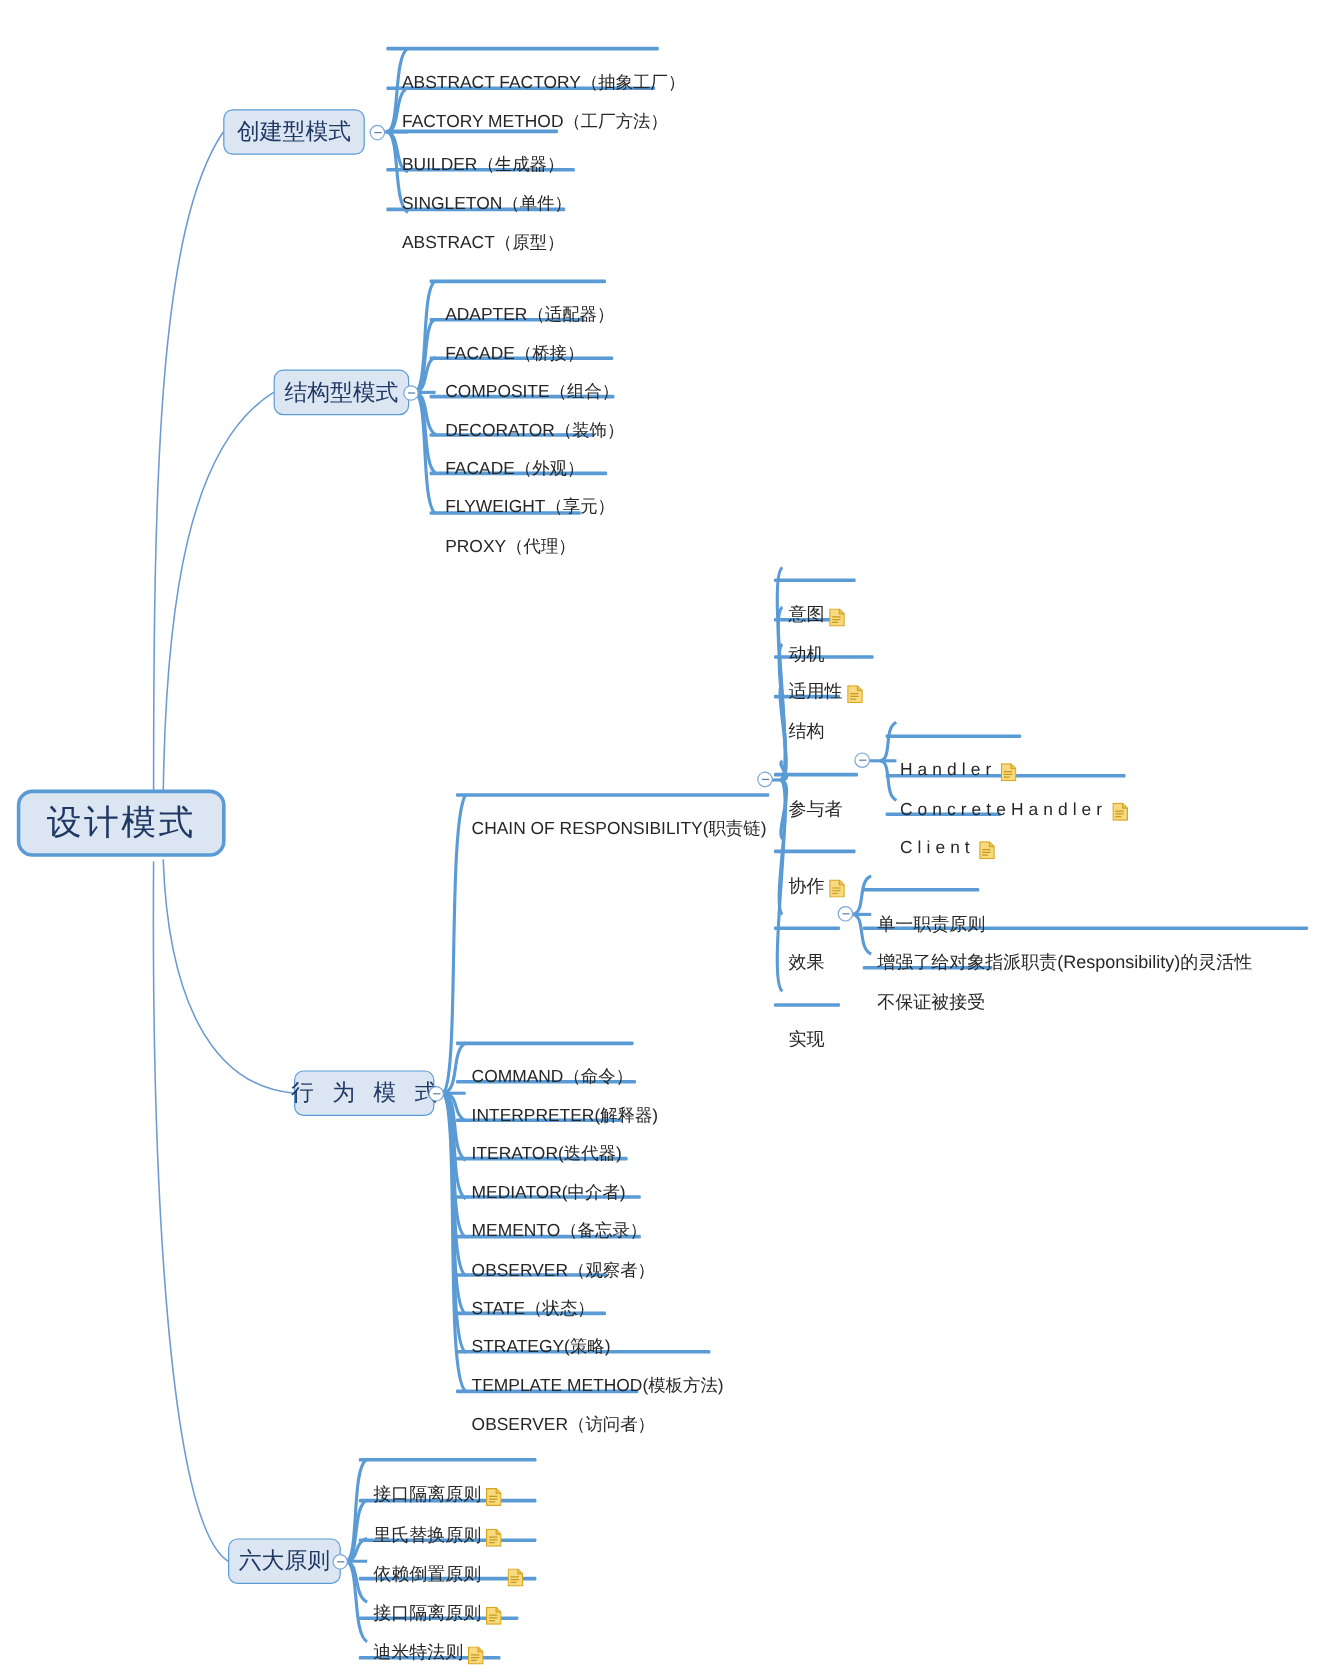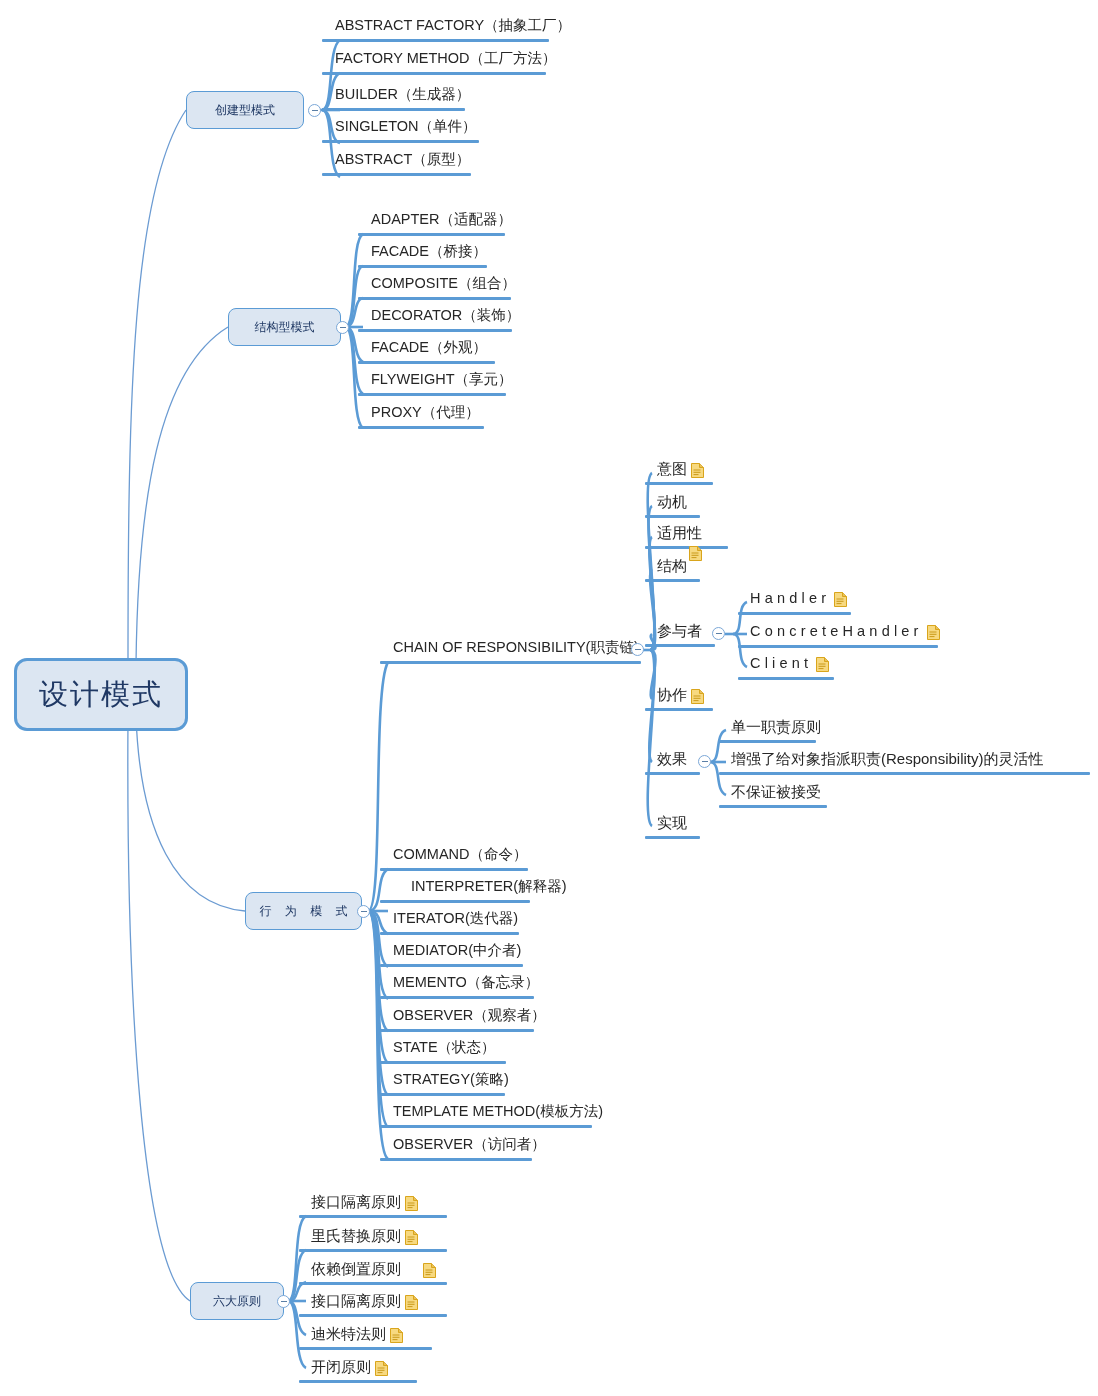--- a/index.html
+++ b/index.html
@@ -47,40 +47,40 @@
   
   .branch-node {
     position: absolute;
     background: #dce6f2;
     border: 1.7px solid #5b9bd5;
     border-radius: 8px;
     display: flex;
     align-items: center;
     justify-content: center;
     color: #1f3864;
-    font-size: 12px;
+    font-size: 19px;
     white-space: nowrap;
     z-index: 6;
     padding: 16px 10px;
   }
   .branch-node.spaced { letter-spacing: 5px; text-indent: 5px; }
 
   
   .topic {
     position: absolute;
     white-space: nowrap;
     color: #262626;
     font-size: 14.5px;
     line-height: 1.1;
     z-index: 5;
     display: flex;
     align-items: flex-end;
     gap: 4px;
   }
-  .topic .label { display: inline-block; }
+  .topic .label { display: inline-block; margin-top: 44px; }
   .topic-bar {
     position: absolute;
     height: 3px;
     background: #5b9bd5;
     border-radius: 1px;
     z-index: 4;
   }
   .topic.cn { font-size: 15px; }
   .topic.mono-space { letter-spacing: 4.2px; font-size: 14.5px; }
 
@@ -193,21 +193,21 @@
     </g>
 
     <g fill="none" stroke="#5b9bd5" stroke-width="2.6">
       <path d="M700,762 L710,762"></path>
       <path d="M710,762 C722,762 714,734 726,730"></path>
       <path d="M710,762 L726,762"></path>
       <path d="M710,762 C722,762 714,790 726,795"></path>
     </g>
   </svg>
 
-  <div class="root-node" style="left:14px; top:658px; width:174px; height:73px;">
+  <div class="root-node" style="left:14px; top:658px; width:174px; height:56px;">
     <span>设计模式</span>
   </div>
 
   <div class="branch-node" style="left:186px; top:91px; width:118px; height:38px;">
     <span>创建型模式</span>
   </div>
   <div class="toggle" style="left:308px; top:104px;"></div>
 
   <div class="branch-node" style="left:228px; top:308px; width:113px; height:38px;">
     <span>结构型模式</span>
@@ -288,21 +288,21 @@
     <span class="label">CHAIN OF RESPONSIBILITY(职责链)</span>
   </div>
   <div class="topic-bar" style="left:380px; top:661px; width:261px;"></div>
   <div class="toggle" style="left:631px; top:643px;"></div>
 
   <div class="topic" style="left:393px; top:847px;">
     <span class="label">COMMAND（命令）</span>
   </div>
   <div class="topic-bar" style="left:380px; top:868px; width:148px;"></div>
 
-  <div class="topic" style="left:411px; top:879px;">
+  <div class="topic" style="left:393px; top:879px;">
     <span class="label">INTERPRETER(解释器)</span>
   </div>
   <div class="topic-bar" style="left:380px; top:900px; width:150px;"></div>
 
   <div class="topic" style="left:393px; top:911px;align-items:flex-end;">
     <span class="label">ITERATOR(迭代器)</span>
   </div>
   <div class="topic-bar" style="left:380px; top:932px; width:139px;"></div>
 
   <div class="topic" style="left:393px; top:943px;">
@@ -450,21 +450,21 @@
         </svg>
     </span>
   </div>
   <div class="topic-bar" style="left:645px; top:482px; width:68px;"></div>
 
   <div class="topic cn" style="left:657px; top:494px;">
     <span class="label">动机</span>
   </div>
   <div class="topic-bar" style="left:645px; top:515px; width:55px;"></div>
 
-  <div class="topic cn" style="left:657px; top:525px;flex-direction:column;">
+  <div class="topic cn" style="left:657px; top:525px;">
     <span class="label">适用性</span>
     <span class="note-icon">
       <svg width="13" height="15" viewBox="0 0 13 15">
           <path d="M0.5,0.5 H8.5 L12.5,4.5 V14.5 H0.5 Z" fill="#f7d980" stroke="#d9a51c" stroke-width="1"></path>
           <path d="M8.5,0.5 V4.5 H12.5" fill="#e8c05a" stroke="#d9a51c" stroke-width="1"></path>
           <g stroke="#c9991a" stroke-width="1">
             <path d="M2.5,7 H9.5"></path>
             <path d="M2.5,9.3 H9.5"></path>
             <path d="M2.5,11.6 H7.5"></path>
           </g>

